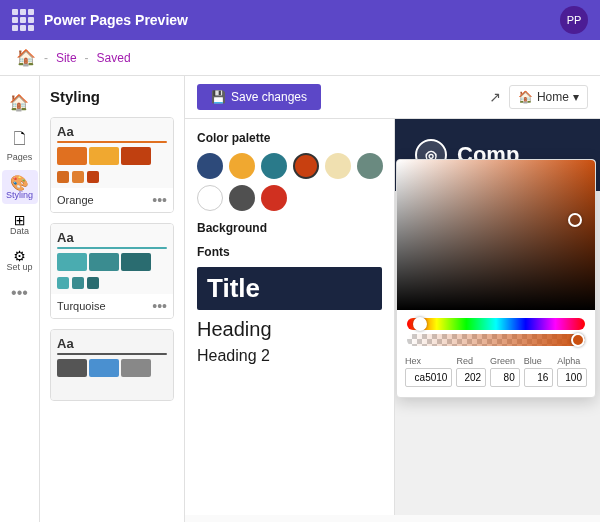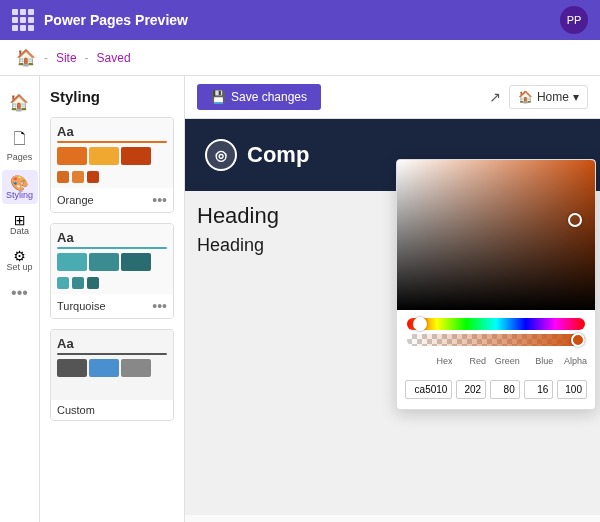--- a/index.html
+++ b/index.html
@@ -281,21 +281,21 @@
       border: 2px solid #fff;
       box-shadow: 0 0 3px rgba(0,0,0,0.4);
       top: -1px; right: 0px;
     }
     .cp-fields {
       display: grid;
       grid-template-columns: 1.6fr 1fr 1fr 1fr 1fr;
       gap: 4px;
       padding: 6px 8px 0;
     }
-    .cp-field-label { font-size: 9px; color: #666; text-align: right; margin-bottom: 14px; }
+    .cp-field-label { font-size: 9px; color: #666; text-align: left; margin-bottom: 2px; }
     .cp-field-input {
       border: 1px solid #ccc;
       border-radius: 2px;
       padding: 3px 4px;
       font-size: 10px;
       text-align: right;
       width: 100%;
     }
     .cp-field-group { display: flex; flex-direction: column; }
   </style>
@@ -397,23 +397,20 @@
     <div class="theme-card">
       <div class="theme-preview" style="background:#f5f5f5;">
         <div class="theme-aa">Aa</div>
         <div class="theme-line" style="background:#555;"></div>
         <div style="height:20px;display:flex;gap:2px;margin-top:4px;">
           <div style="width:30px;height:18px;background:#555;border-radius:2px;"></div>
           <div style="width:30px;height:18px;background:#4a90d0;border-radius:2px;"></div>
           <div style="width:30px;height:18px;background:#888;border-radius:2px;"></div>
         </div>
       </div>
-      <div class="theme-footer">
-        <span>Custom</span>
-      </div>
     </div>
   </div>
 
   <div class="styling-main">
 
     <div class="styling-toolbar">
       <button class="btn-primary">
         <span>💾</span>
         <span>Save changes</span>
       </button>
@@ -421,20 +418,41 @@
       <span class="toolbar-icon">↗</span>
       <div class="toolbar-home-btn">
         <span>🏠</span>
         <span>Home</span>
         <span>▾</span>
       </div>
     </div>
 
     <div class="styling-content">
 
+      <div class="style-options">
+        <div class="section-label">Color palette</div>
+        <div class="color-palette">
+          <div class="palette-swatch" style="background:#2d4a7a;"></div>
+          <div class="palette-swatch" style="background:#f0a830;"></div>
+          <div class="palette-swatch" style="background:#2a7a8a;"></div>
+          <div class="palette-swatch" style="background:#c84010;border:2px solid #333;"></div>
+          <div class="palette-swatch" style="background:#f0e0b0;"></div>
+          <div class="palette-swatch" style="background:#6a8a80;"></div>
+          <div class="palette-swatch white" style="background:#ffffff;"></div>
+          <div class="palette-swatch" style="background:#505050;"></div>
+          <div class="palette-swatch" style="background:#d03020;"></div>
+        </div>
+
+        <div class="section-label">Background</div>
+        <div class="section-label">Fonts</div>
+
+        <div style="background:#1a2540;padding:6px 10px;color:#fff;font-size:26px;font-weight:700;border-radius:2px;margin-bottom:4px;">Title</div>
+        <div style="font-size:20px;color:#1a1a1a;padding:4px 0;">Heading</div>
+        <div style="font-size:16px;color:#1a1a1a;padding:2px 0;">Heading 2</div>
+      </div>
 
       <div class="preview-area">
         <div class="preview-header">
           <div class="preview-header-icon">◎</div>
           <span>Comp</span>
         </div>
         <div style="padding: 8px 12px;">
           <div style="font-size:22px;color:#1a1a1a;font-weight:400;padding:4px 0;">Heading</div>
           <div style="font-size:18px;color:#1a1a1a;font-weight:400;padding:2px 0;">Heading</div>
         </div>

